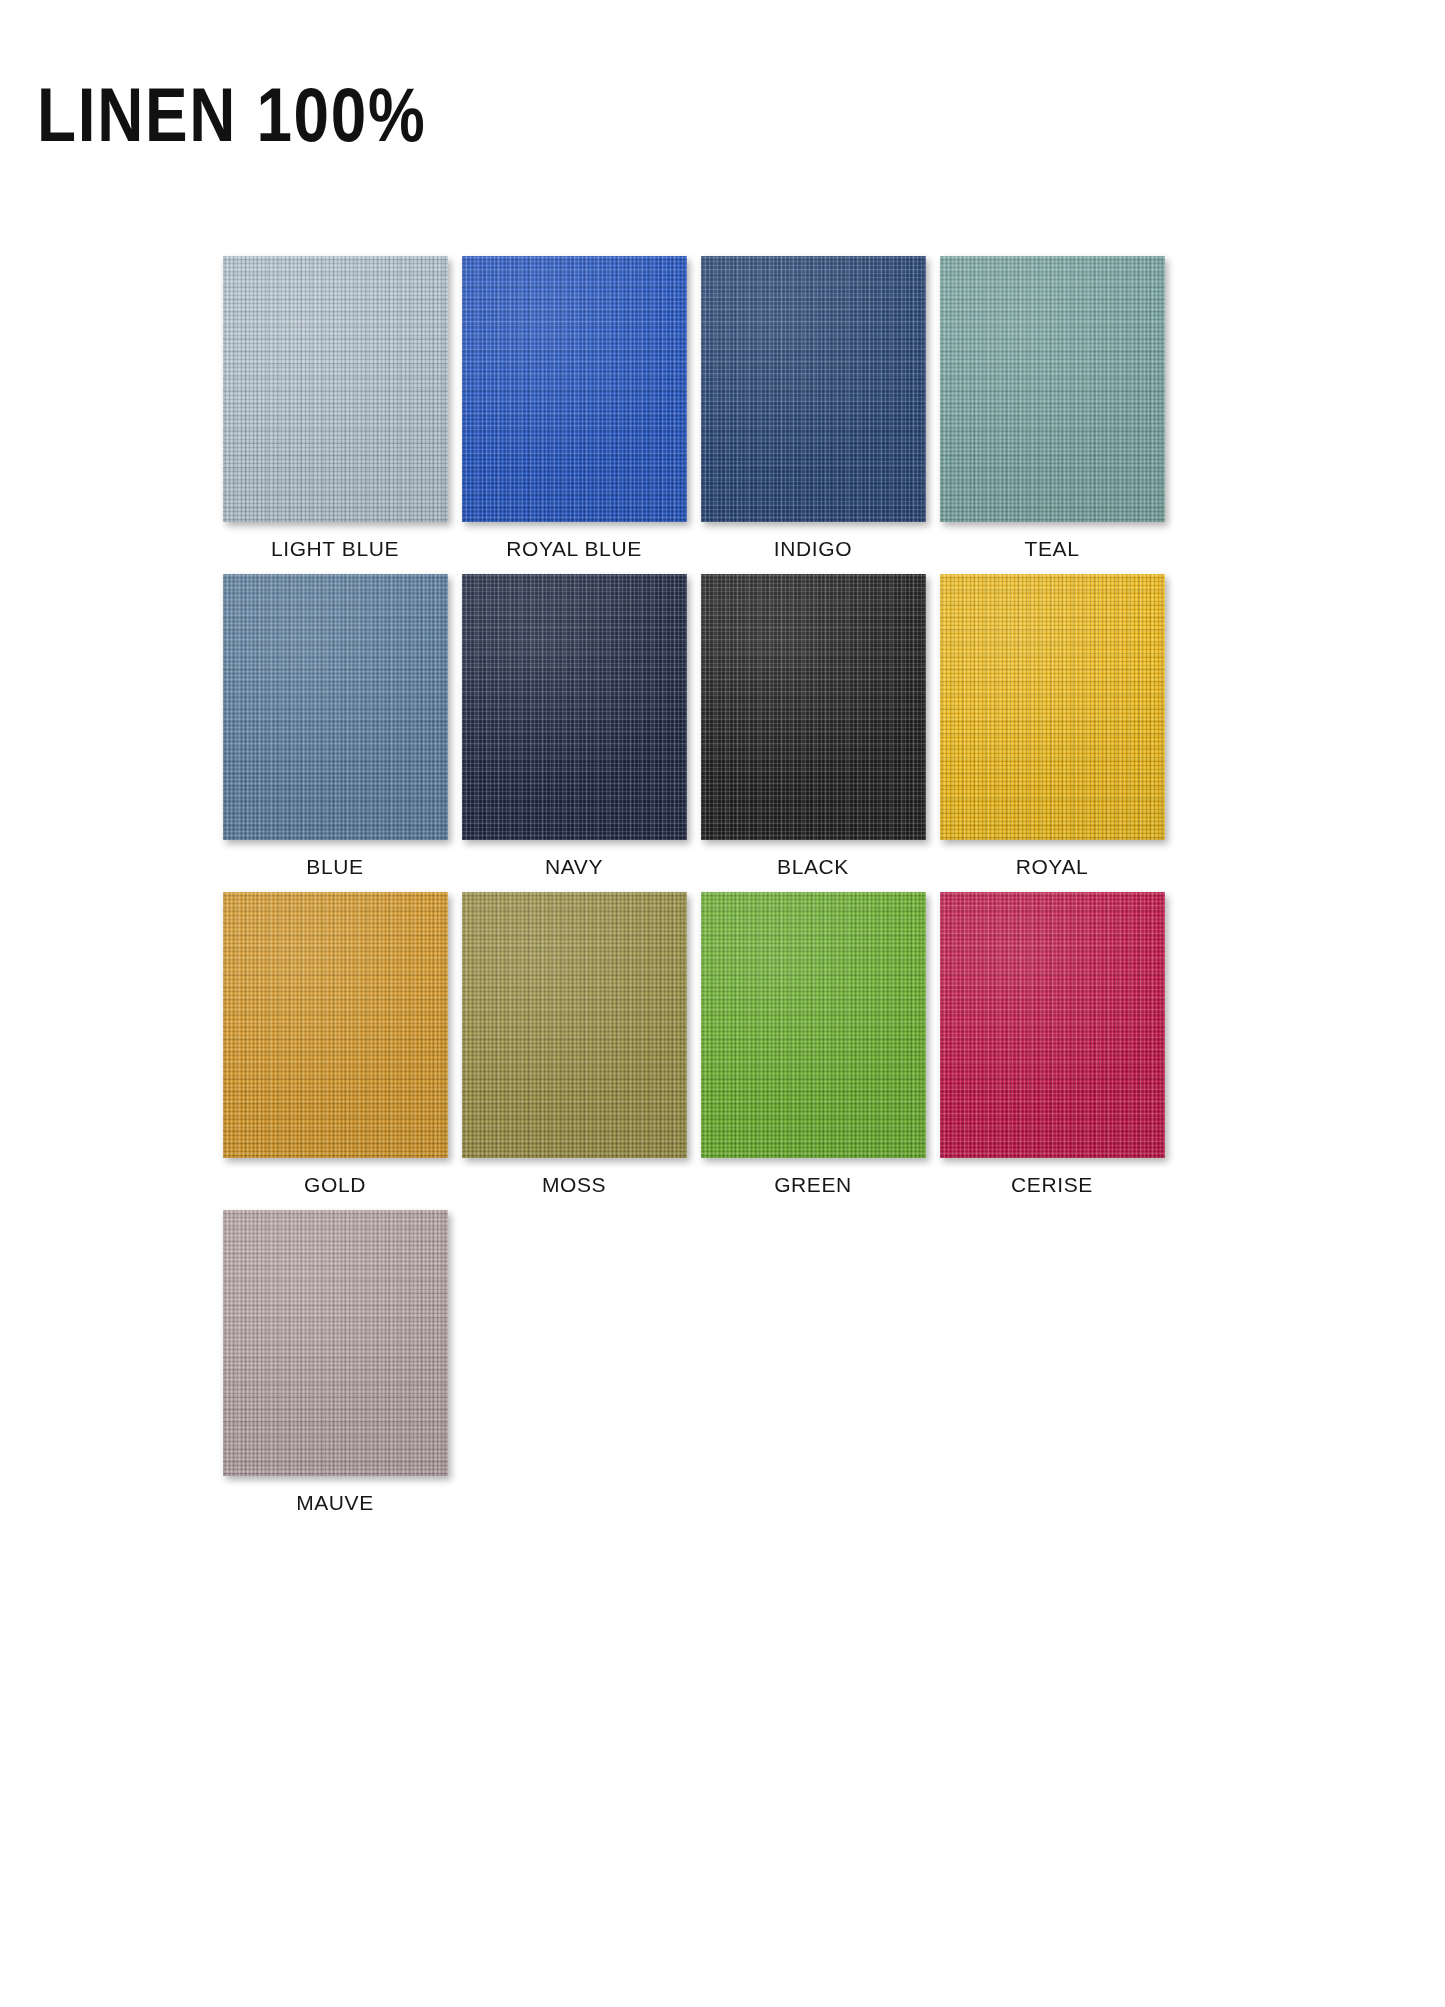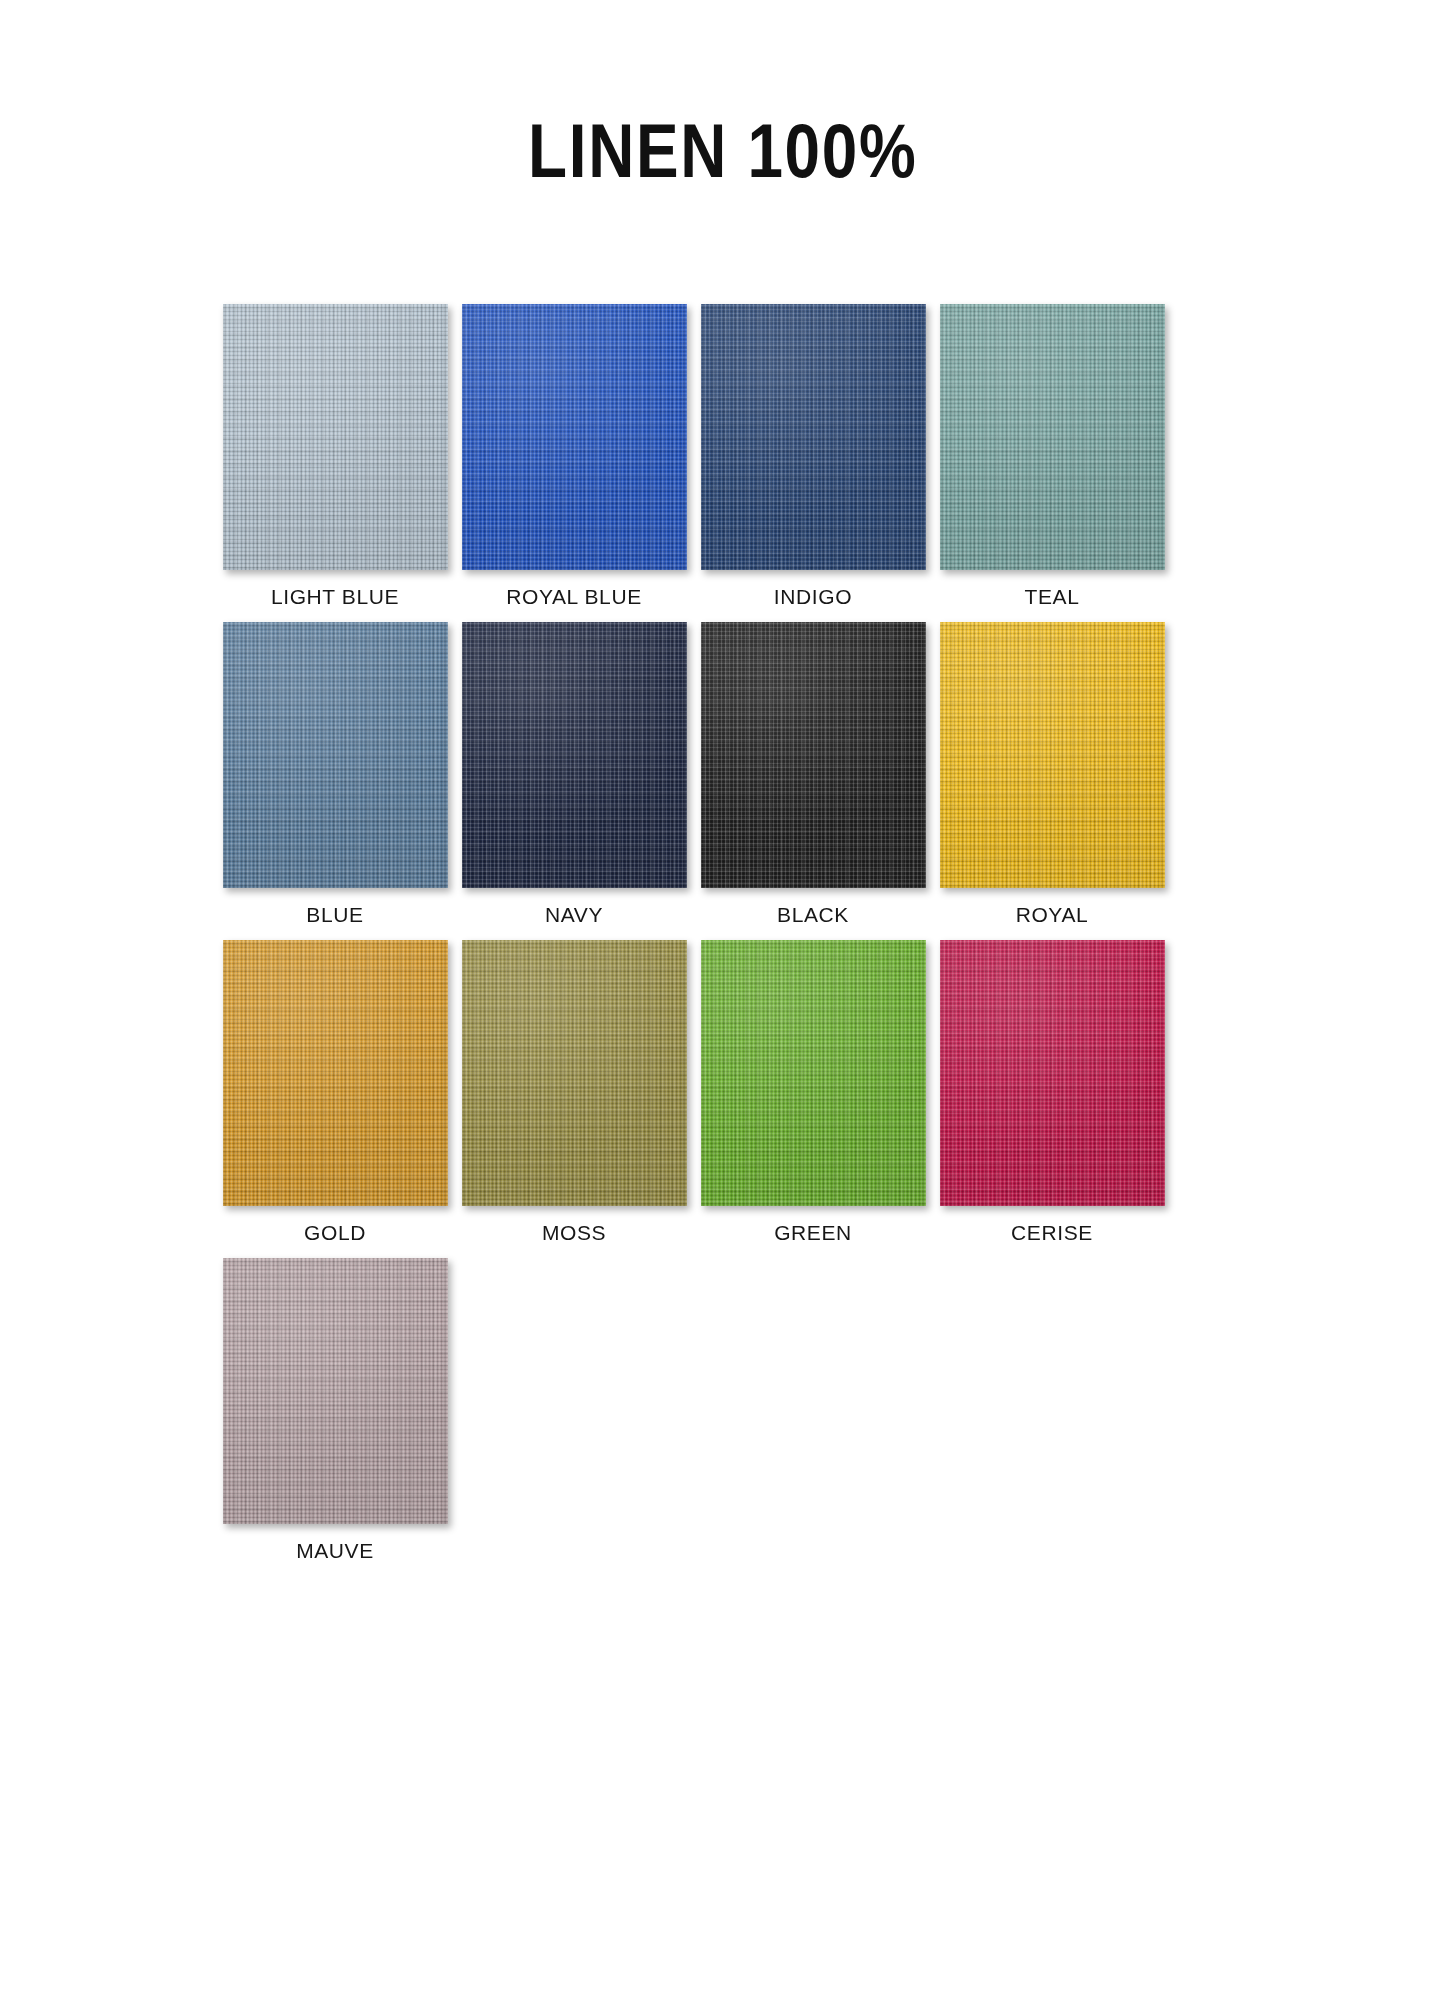--- a/index.html
+++ b/index.html
@@ -20,39 +20,39 @@
     width: 1445px;
     height: 2007px;
     background: #ffffff;
     position: relative;
     box-sizing: border-box;
   }
 
   
   .title-wrap {
     width: 100%;
-    text-align: center;
-    padding-top: 62px;
+    text-align: left;
+    padding-top: 26px;
     box-sizing: border-box;
   }
   .title {
     display: inline-block;
     font-family: "Liberation Sans", sans-serif;
     font-size: 76px;
     font-weight: 700;
     letter-spacing: 2px;
     color: #111111;
     line-height: 1;
     transform: scaleX(0.84);
     transform-origin: center;
   }
 
   
   .grid {
-    margin: 16px auto;
+    margin: 4px auto;
     padding-top: 48px;
     width: 1000px;
     display: grid;
     grid-template-columns: repeat(4, 225px);
     grid-column-gap: 33px;
     grid-row-gap: 36px;
     box-sizing: border-box;
     gap: 14px;
   }
 

